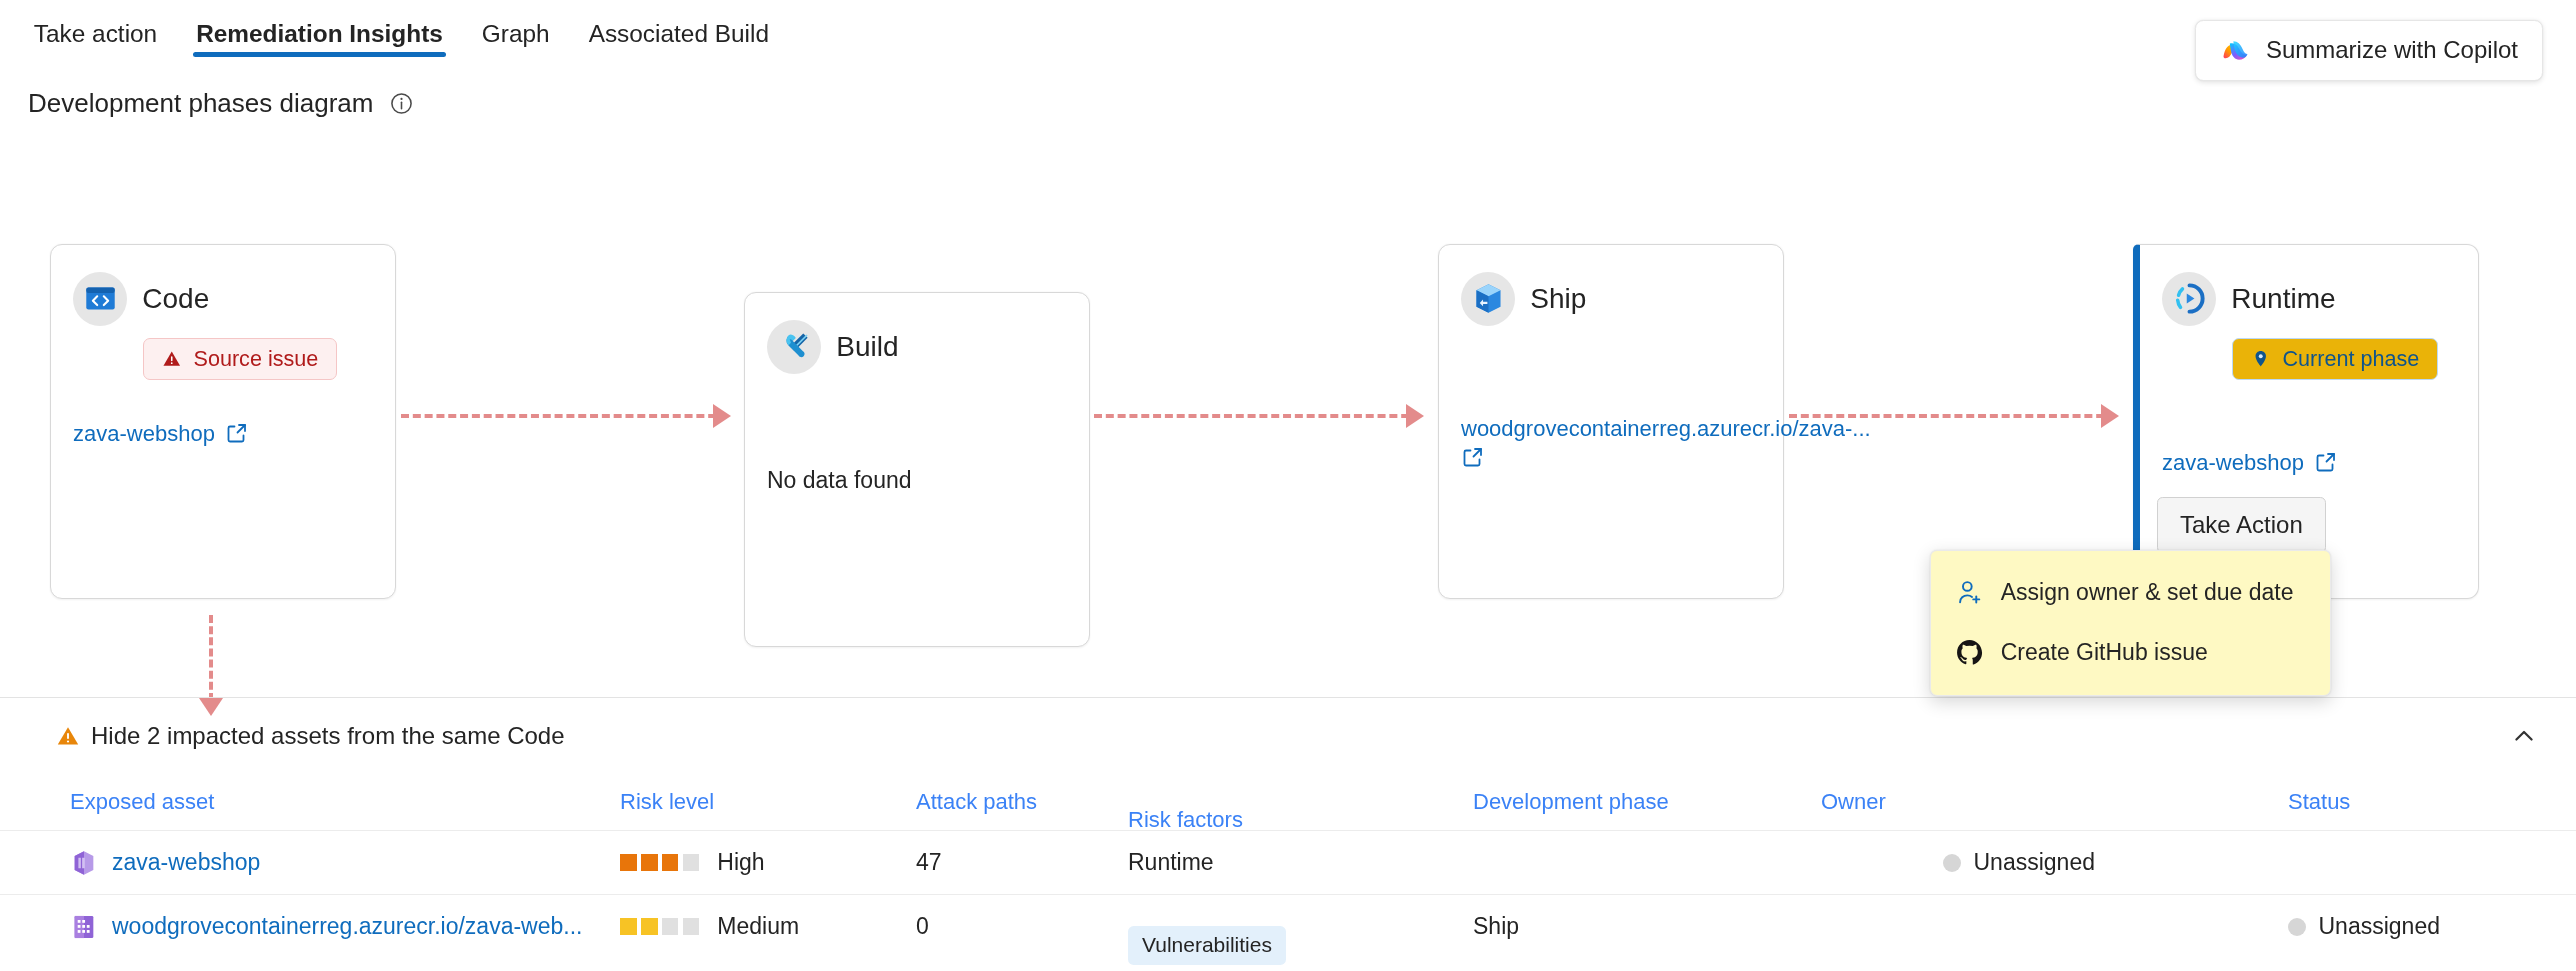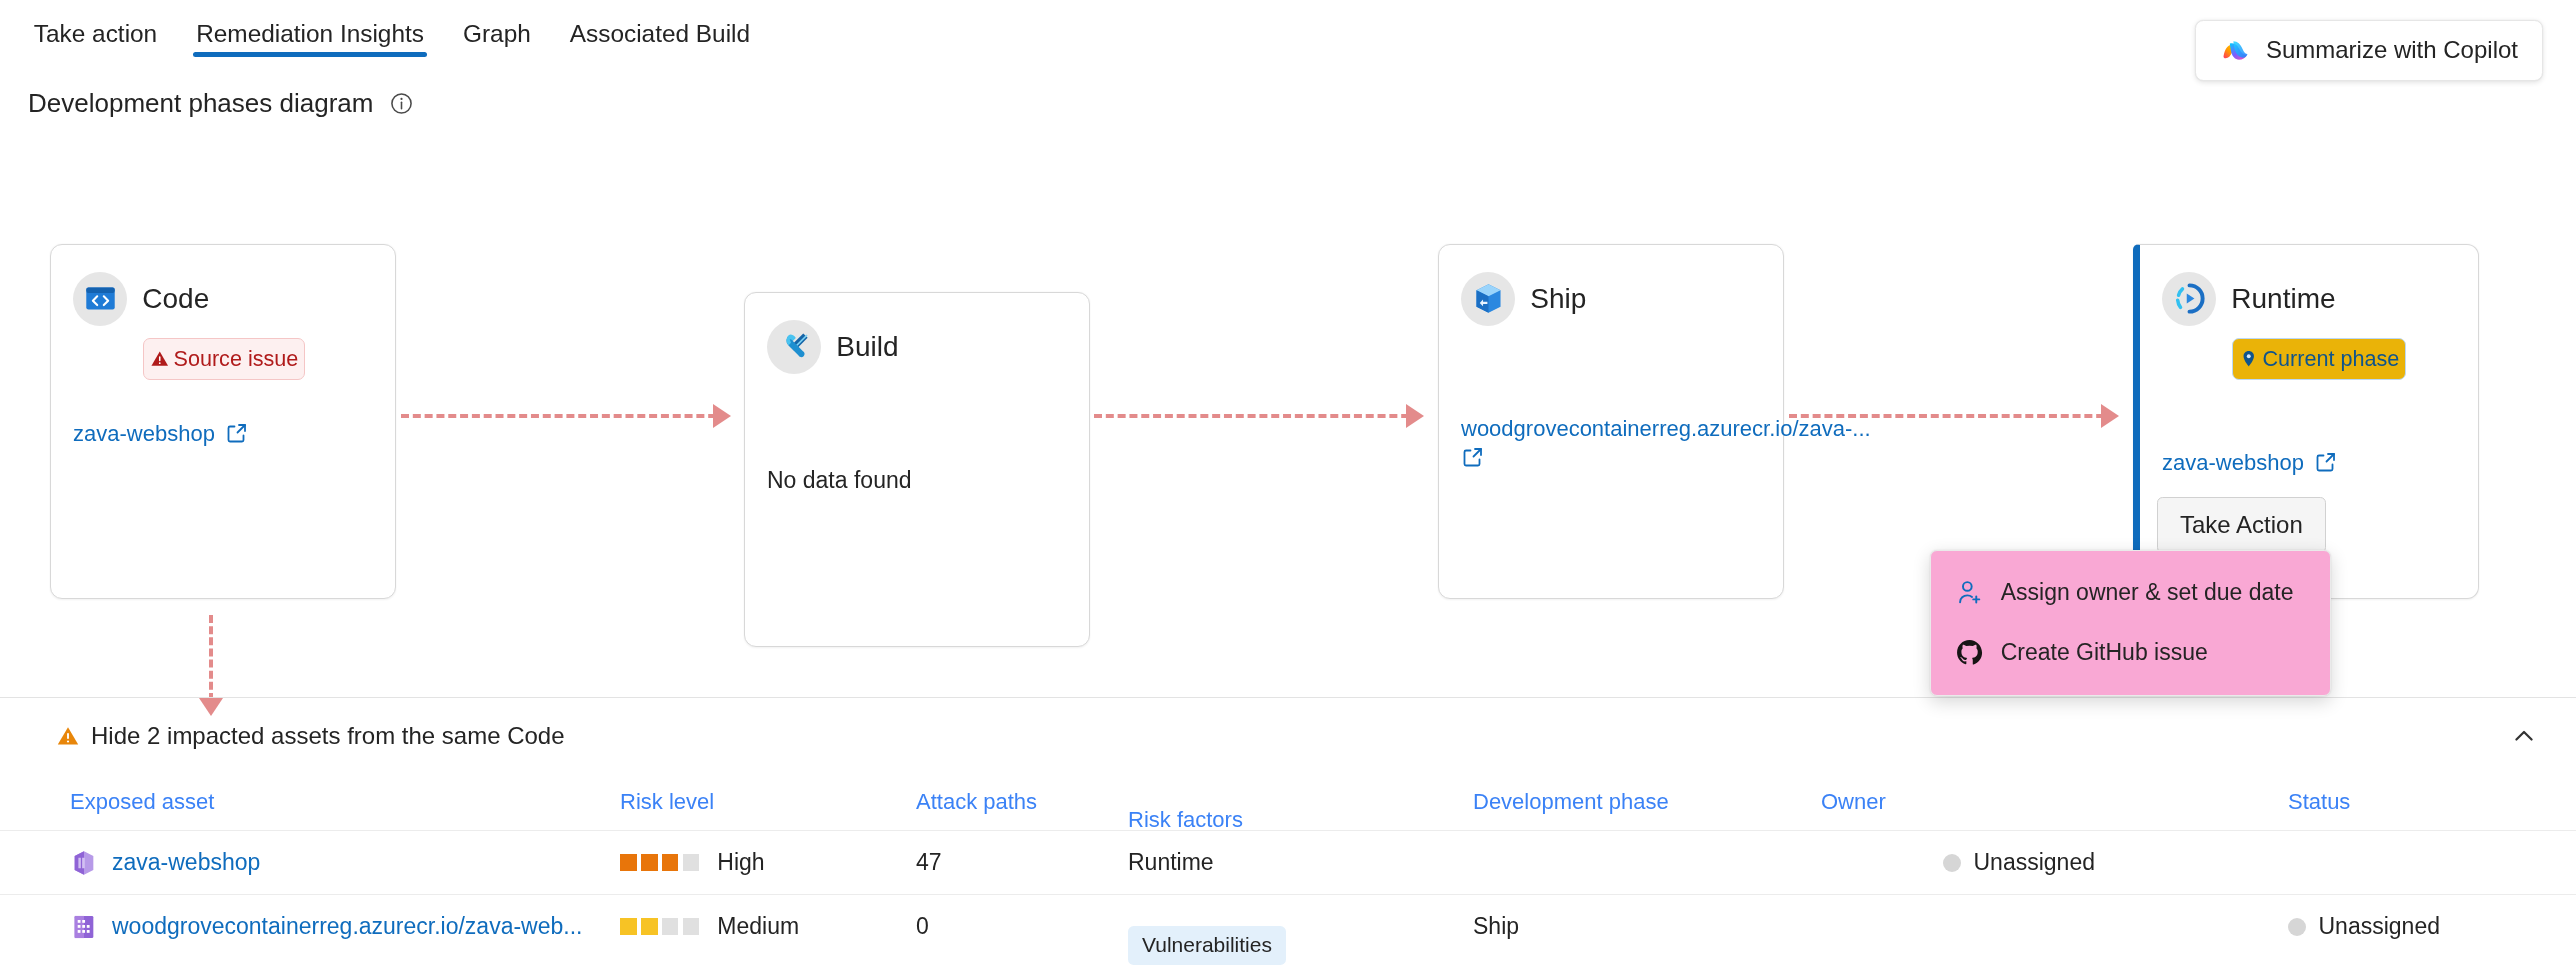--- a/index.html
+++ b/index.html
@@ -17,21 +17,21 @@
   .tabbar{
     position:absolute; left:0; top:0; width:2576px; height:68px;
     display:flex; align-items:flex-start; padding-left:31px; gap:0;
   }
   .tab{
     position:relative; height:68px; display:flex; align-items:center;
     padding:0 19.5px; font-size:24.4px; color:#242424; cursor:pointer;
     white-space:nowrap;
   }
   .tab:first-child{ padding-left:2.8px; }
-  .tab.active{ font-weight:normal; }
+  .tab.active{ font-weight:bold; }
   .tab.active::after{
     content:""; position:absolute; left:16.7px; right:16.7px; bottom:11px;
     height:4.9px; background:#0f6cbd; border-radius:2.8px;
   }
 
   
   .copilot-btn{
     position:absolute; right:33px; top:19.5px;
     height:61px; min-width:326px;
     display:flex; align-items:center; gap:15.3px;
@@ -70,22 +70,22 @@
 
   .phase-head{ display:flex; align-items:center; gap:15.3px; }
   .phase-avatar{
     width:54px; height:54px; border-radius:50%; background:#e6e6e6;
     display:flex; align-items:center; justify-content:center; flex:0 0 54px;
   }
   .phase-avatar svg{ width:35px; height:35px; display:block; }
   .phase-name{ font-size:28px; color:#242424; }
 
   .badge{
-    display:inline-flex; align-items:center; gap:4px;
-    height:42px; padding:0 6px; border-radius:7px; font-size:21.6px;
+    display:inline-flex; align-items:center; gap:12px;
+    height:42px; padding:0 18px; border-radius:7px; font-size:21.6px;
     margin-left:70px; margin-top:12.5px;
   }
   .badge.source-issue{ background:#fdf0f0; border:0.7px solid #f5c6c6; color:#b01b1b; }
   .badge.current-phase{ background:#eab308; border:0.7px solid #bcd9f5; color:#0f548c; }
   .badge svg{ width:19.5px; height:19.5px; display:block; }
 
   .card-link{
     position:absolute; left:22px; right:19.5px; top:174px;
     font-size:22px; color:#0f6cbd; line-height:1.36;
     cursor:pointer;
@@ -127,21 +127,21 @@
 
   
   .take-action-btn{
     position:absolute; left:2157px; top:497px;
     height:56px; padding:0 22px; display:flex; align-items:center;
     background:#f5f5f5; border:0.7px solid #d1d1d1; border-radius:5.6px;
     font-size:24px; color:#242424; cursor:pointer; z-index:5;
   }
   .menu{
     position:absolute; left:1930px; top:550px; width:401px;
-    background:#f9a8d4; border:0.7px solid #eaeaea; border-radius:7px;
+    background:#fef9c3; border:0.7px solid #eaeaea; border-radius:7px;
     box-shadow:0 5.6px 18px rgba(0,0,0,.16), 0 0 2.1px rgba(0,0,0,.10);
     padding:11px 0 12.5px 0; z-index:6;
   }
   .menu-item{
     display:flex; align-items:center; gap:16.7px;
     height:60px; padding:0 24px; font-size:23px; color:#242424; cursor:pointer;
   }
   .menu-item svg{ width:29px; height:29px; flex:0 0 29px; display:block; }
 
   

